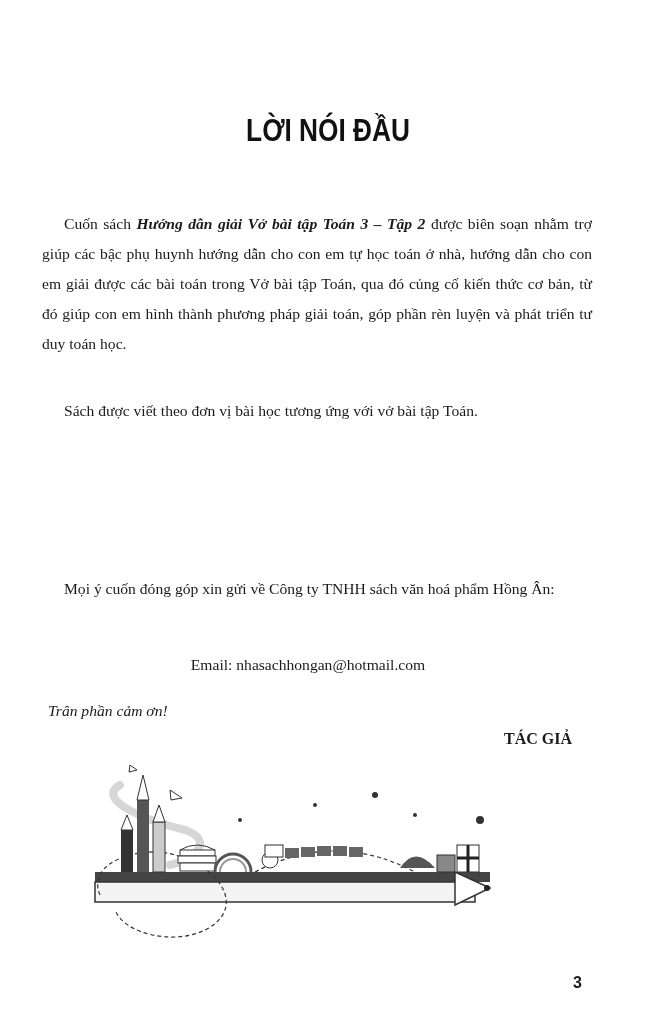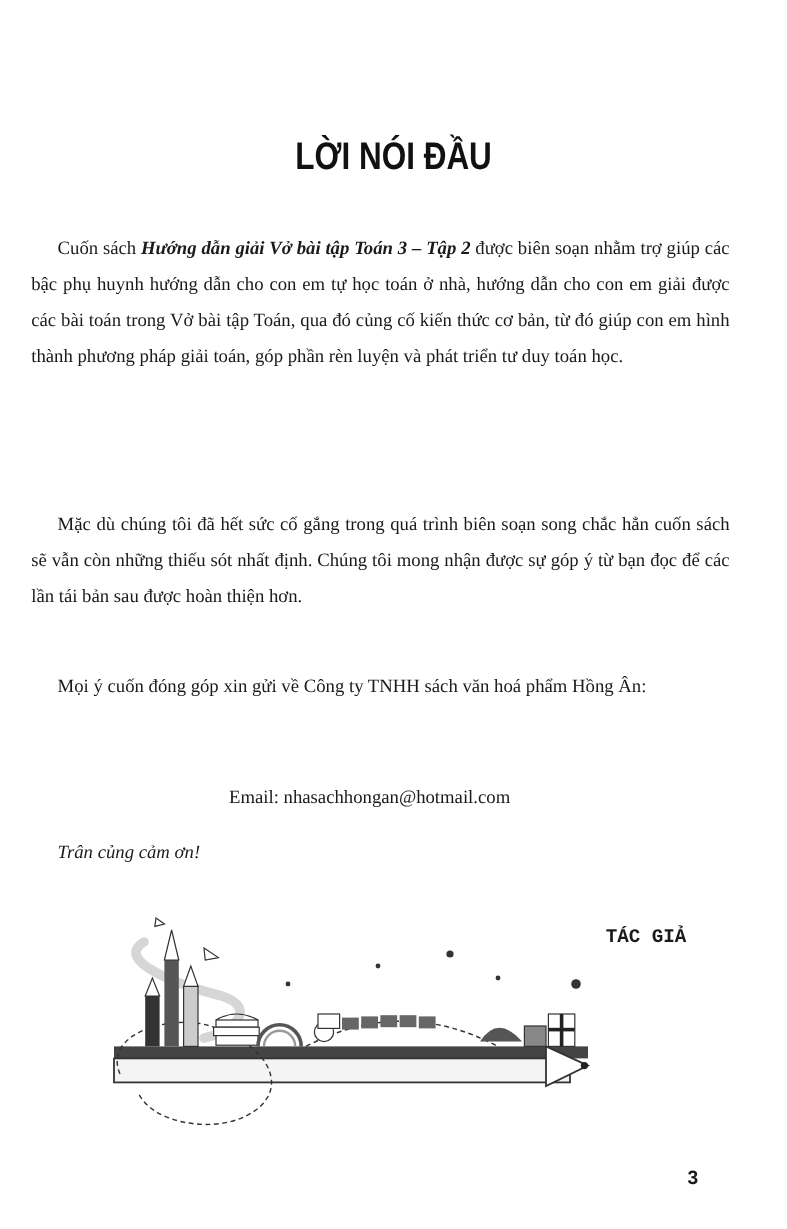--- a/index.html
+++ b/index.html
@@ -4,61 +4,61 @@
 <style>
   html, body { margin: 0; padding: 0; background: #ffffff; }
   body { width: 656px; height: 1024px; position: relative; overflow: hidden;
          font-family: "DejaVu Serif", "Liberation Serif", serif; color: #1a1a1a; }
   .page { position: absolute; inset: 0; }
   .title { position: absolute; top: 112px; left: 0; width: 656px; text-align: center;
            font-family: "Liberation Sans", sans-serif; font-weight: 700; font-size: 32px;
            letter-spacing: 0px; transform: scaleX(0.82); color: #111; }
   .body-text { position: absolute; left: 26px; width: 582px; font-size: 15.6px; line-height: 30px;
                font-family: "Liberation Serif", serif; }
-  .para { margin: 0; text-indent: 22px; text-align: justify; }
+  .para { margin: 16px; text-indent: 22px; text-align: justify; }
   .p1 { top: 193px; }
   .p2 { top: 380px; }
   .p3 { top: 423px; }
   .p4 { top: 558px; }
   .p5 { top: 618px; }
   .email { position: absolute; top: 656px; left: 0; width: 616px; text-align: center;
            font-size: 15.6px; font-family: "Liberation Serif", serif; }
   .thanks { position: absolute; top: 702px; left: 48px; font-size: 15.6px; font-style: italic;
             font-family: "Liberation Serif", serif; }
   .author { position: absolute; top: 730px; right: 84px; font-size: 16px; font-weight: 700;
-            font-family: Liberation Mono, monospace; margin-top: 42px; }
+            font-family: Liberation Serif, serif; }
   .illustration { position: absolute; left: 85px; top: 760px; width: 410px; height: 190px; }
   .page-number { position: absolute; top: 974px; left: 573px; font-family: "Liberation Sans", sans-serif;
                  font-weight: 700; font-size: 16px; }
   b.i { font-weight: 700; font-style: italic; }
 </style>
 </head>
 <body>
 
 <div class="page">
 
   <div class="title">LỜI NÓI ĐẦU</div>
 
   <div class="body-text p1">
     <p class="para"><span>Cuốn sách </span><b class="i">Hướng dẫn giải Vở bài tập Toán 3 – Tập 2</b><span> được biên soạn nhằm trợ giúp các bậc phụ huynh hướng dẫn cho con em tự học toán ở nhà, hướng dẫn cho con em giải được các bài toán trong Vở bài tập Toán, qua đó củng cố kiến thức cơ bản, từ đó giúp con em hình thành phương pháp giải toán, góp phần rèn luyện và phát triển tư duy toán học.</span></p>
   </div>
 
+  <div class="body-text p2">
+    <p class="para">Sách được viết theo đơn vị bài học tương ứng với vở bài tập Toán.</p>
+  </div>
 
-  <div class="body-text p3">
-    <p class="para">Mặc dù chúng tôi đã hết sức cố gắng trong quá trình biên soạn song chắc hẳn cuốn sách sẽ vẫn còn những thiếu sót nhất định. Chúng tôi mong nhận được sự góp ý từ bạn đọc để các lần tái bản sau được hoàn thiện hơn.</p>
-  </div>
 
   <div class="body-text p4">
     <p class="para">Mọi ý cuốn đóng góp xin gửi về Công ty TNHH sách văn hoá phẩm Hồng Ân:</p>
   </div>
 
 
   <div class="email">Email: nhasachhongan@hotmail.com</div>
 
-  <div class="thanks">Trân củng cảm ơn!</div>
+  <div class="thanks">Trân phần cảm ơn!</div>
 
   <div class="author">TÁC GIẢ</div>
 
   <svg class="illustration" viewBox="0 0 410 190">
 
     <rect x="10" y="112" width="395" height="10" fill="#444"></rect>
     <rect x="10" y="122" width="380" height="20" fill="#f4f4f4" stroke="#333" stroke-width="1.5"></rect>
     <polygon points="390,112 425,128 390,145" fill="#fff" stroke="#333" stroke-width="1.5" transform="translate(-20,0)"></polygon>
     <circle cx="402" cy="128" r="3" fill="#222"></circle>
 

